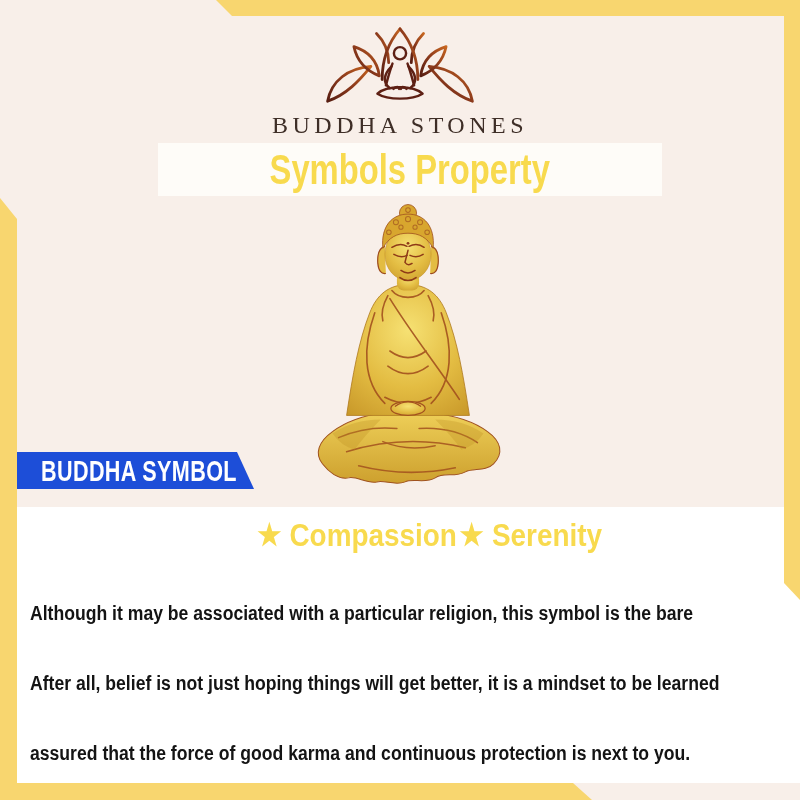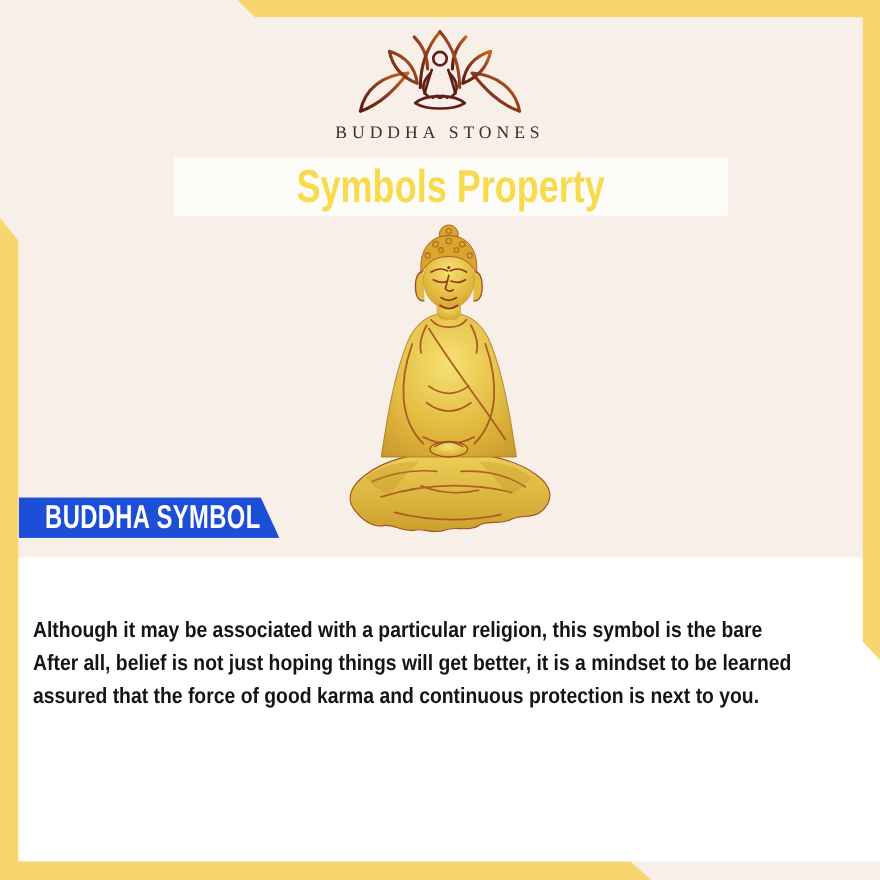--- a/index.html
+++ b/index.html
@@ -18,21 +18,21 @@
   .strip-right{left:784px;top:0;width:16px;height:600px;
     clip-path:polygon(0 0,16px 0,16px 600px,0 583px);}
   .strip-left{left:0;top:198px;width:17px;height:602px;
     clip-path:polygon(0 0,17px 21px,17px 602px,0 602px);}
   .band-bottom{left:0;top:783px;width:592px;height:17px;
     clip-path:polygon(0 0,573px 0,592px 17px,0 17px);}
   
   .logo-wrap{position:absolute;left:320px;top:26px;width:160px;height:84px;text-align:center;}
   .brand-name{
     position:absolute;left:0;top:112px;width:800px;text-align:center;
-    font-family:"Liberation Serif", serif;font-size:16px;letter-spacing:4.5px;
+    font-family:"Liberation Serif", serif;font-size:24px;letter-spacing:4.5px;
     color:#3E2E27;font-weight:400;
   }
   
   .title-band{
     position:absolute;left:158px;top:143px;width:504px;height:53px;
     background:#FEFCF8;text-align:center;line-height:53px;
   }
   .title-band span{
     display:inline-block;font-size:42px;font-weight:700;color:#F8DA4E;
     transform:scaleX(0.78);transform-origin:center;white-space:nowrap;
@@ -51,21 +51,21 @@
   }
   
   .props-line{position:absolute;left:60px;top:517px;width:740px;text-align:center;line-height:38px;}
   .props-inner{display:inline-block;transform:scaleX(0.9);transform-origin:center;white-space:nowrap;
     color:#F8DA4E;font-weight:700;font-size:31px;}
   .props-inner .star{font-size:30px;position:relative;top:-1px;}
   .props-inner .star.first{margin-right:9px;}
   .props-inner .star.second{margin-left:3px;margin-right:9px;}
   
   .body-text{position:absolute;left:30px;top:558px;width:770px;}
-  .body-text .pline{height:30px;line-height:30px;white-space:nowrap;}
+  .body-text .pline{height:30px;line-height:30px;white-space:nowrap;margin-top:40px;}
   .body-text .pline span{
     display:inline-block;transform:scaleX(0.88);transform-origin:left center;
     font-size:20px;font-weight:700;color:#141414;letter-spacing:0;
   }
 </style>
 </head>
 <body>
 
 <div id="canvas">
 
@@ -199,20 +199,25 @@
 
       <path d="M40,232 q20,-14 48,-14 q-16,16 -26,30 q-14,-4 -22,-16 Z" fill="#BD8E22" opacity="0.3"></path>
       <path d="M190,232 q-20,-14 -48,-14 q16,16 26,30 q14,-4 22,-16 Z" fill="#BD8E22" opacity="0.3"></path>
     </svg>
   </div>
 
   <div class="section-banner">
     <span>BUDDHA SYMBOL</span>
   </div>
 
+  <div class="props-line">
+    <span class="props-inner">
+      <span class="star first">★</span><span>Compassion</span><span class="star second">★</span><span>Serenity</span>
+    </span>
+  </div>
 
   <div class="body-text">
     <div class="pline"><span>Although it may be associated with a particular religion, this symbol is the bare</span></div>
     <div class="pline"><span>After all, belief is not just hoping things will get better, it is a mindset to be learned</span></div>
     <div class="pline"><span>assured that the force of good karma and continuous protection is next to you.</span></div>
   </div>
 
 </div>
 
 </body></html>

